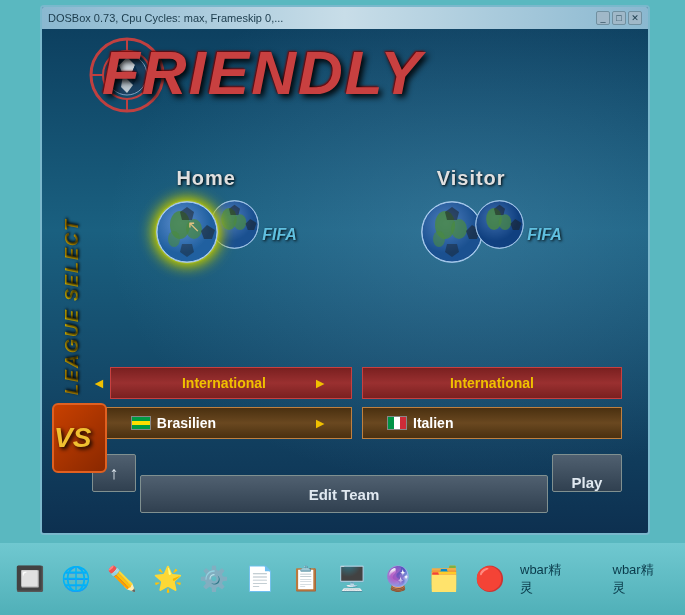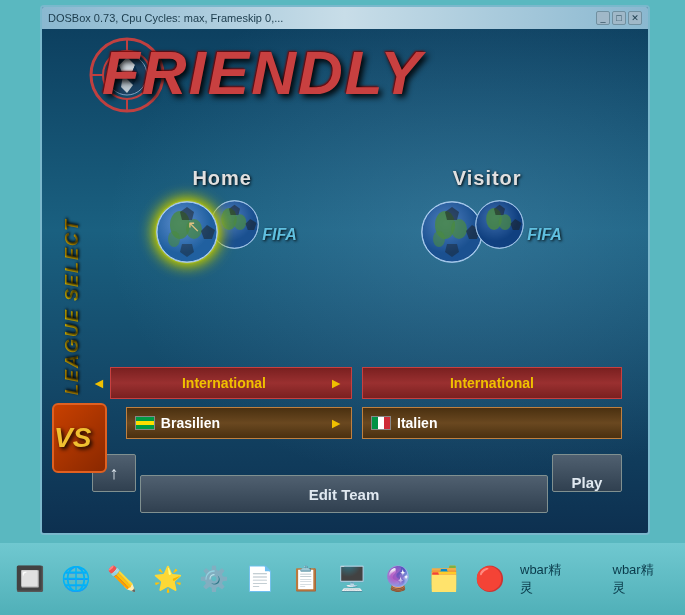--- a/index.html
+++ b/index.html
@@ -151,21 +151,21 @@
       font-style: italic;
       color: #f0c030;
       text-shadow: 2px 2px 4px #000;
       font-family: Impact, Arial Black, sans-serif;
     }
 
     
     .home-visitor-row {
       position: absolute;
       top: 160px;
-      left: 50px;
+      left: 34px;
       width: 530px;
       display: flex;
       justify-content: space-around;
     }
     .home-label, .visitor-label {
       font-size: 20px;
       font-weight: 700;
       color: #e0e0e0;
       text-shadow: 1px 1px 3px #000;
       font-family: Arial, sans-serif;
@@ -231,21 +231,21 @@
       width: 100%;
     }
     .selection-box {
       flex: 1;
       height: 32px;
       background: linear-gradient(180deg, #6a1a1a 0%, #8a2020 50%, #6a1a1a 100%);
       border: 1px solid #c04040;
       display: flex;
       align-items: center;
       justify-content: space-between;
-      padding: 0 8px;
+      padding: 0 24px;
     }
     .arrow-btn {
       color: #f0c000;
       font-size: 14px;
       cursor: pointer;
       font-weight: bold;
     }
     .selection-text {
       font-size: 14px;
       font-weight: 700;
@@ -510,21 +510,21 @@
 
       <div style="display:flex; align-items:center; flex:1; gap:4px;">
         <div class="selection-box" style="flex:1; border-color:#c84040; background:linear-gradient(180deg,#7a2020,#9a3030,#7a2020);">
           <span class="selection-text">International</span>
         </div>
       </div>
     </div>
 
     <div class="selection-row">
 
-      <div style="display:flex; align-items:center; flex:1; gap:20px;">
+      <div style="display:flex; align-items:center; flex:1; gap:0;">
         <span class="arrow-btn">◄</span>
         <div class="selection-box" style="flex:1; border-color:#c08040; background:linear-gradient(180deg,#4a3010,#6a4820,#4a3010);">
           <div class="flag-area">
             <div class="flag-icon flag-brazil"></div>
             <span class="selection-text white">Brasilien</span>
           </div>
           <span class="arrow-btn">►</span>
         </div>
       </div>
 

